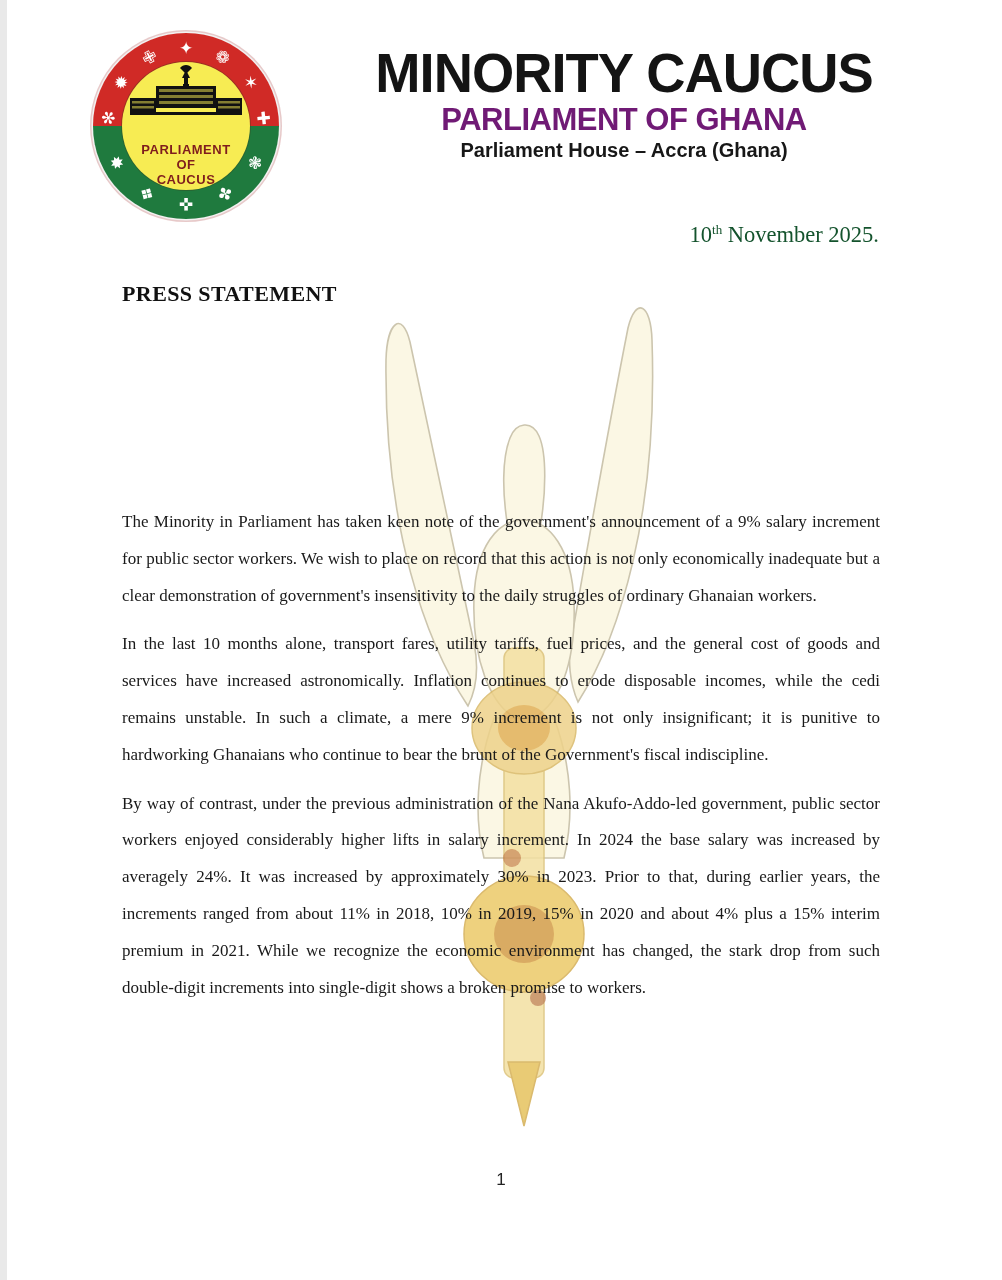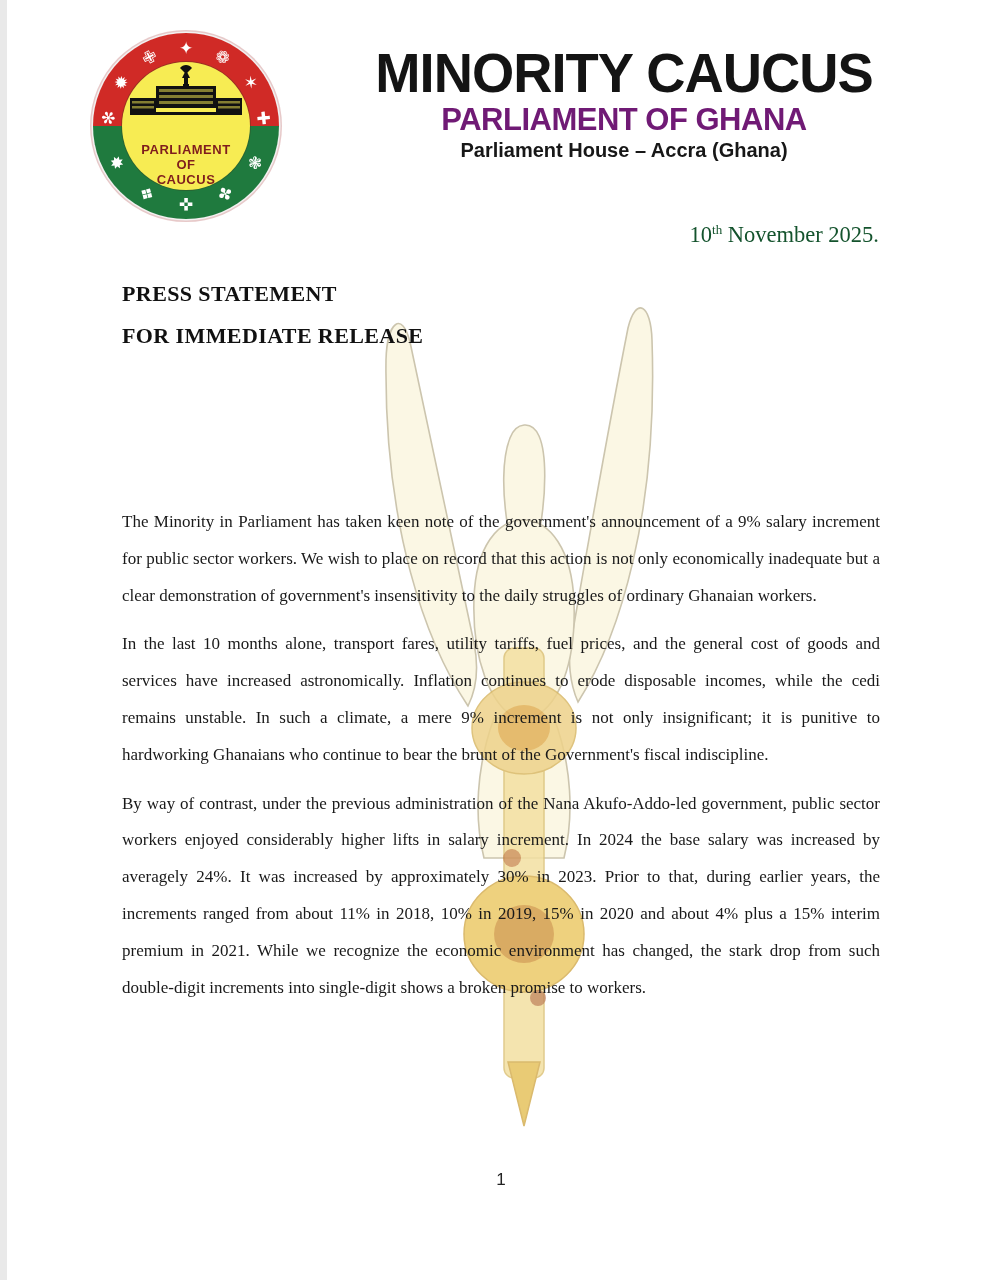--- a/index.html
+++ b/index.html
@@ -196,21 +196,20 @@
     <div class="masthead">
       <h1>MINORITY CAUCUS</h1>
       <h2>PARLIAMENT OF GHANA</h2>
       <h3>Parliament House – Accra (Ghana)</h3>
     </div>
   </div>
 
   <div class="date-line"><span>10</span><sup>th</sup><span> November 2025.</span></div>
 
   <div class="kicker kicker-1">PRESS STATEMENT</div>
-  <div class="kicker kicker-2">FOR IMMEDIATE RELEASE</div>
 
 
   <div class="body-copy">
     <p>The Minority in Parliament has taken keen note of the government's announcement of a 9% salary increment for public sector workers. We wish to place on record that this action is not only economically inadequate but a clear demonstration of government's insensitivity to the daily struggles of ordinary Ghanaian workers.</p>
     <p>In the last 10 months alone, transport fares, utility tariffs, fuel prices, and the general cost of goods and services have increased astronomically. Inflation continues to erode disposable incomes, while the cedi remains unstable. In such a climate, a mere 9% increment is not only insignificant; it is punitive to hardworking Ghanaians who continue to bear the brunt of the Government's fiscal indiscipline.</p>
     <p>By way of contrast, under the previous administration of the Nana Akufo-Addo-led government, public sector workers enjoyed considerably higher lifts in salary increment. In 2024 the base salary was increased by averagely 24%. It was increased by approximately 30% in 2023. Prior to that, during earlier years, the increments ranged from about 11% in 2018, 10% in 2019, 15% in 2020 and about 4% plus a 15% interim premium in 2021. While we recognize the economic environment has changed, the stark drop from such double-digit increments into single-digit shows a broken promise to workers.</p>
   </div>
 
   <div class="page-number">1</div>
 

